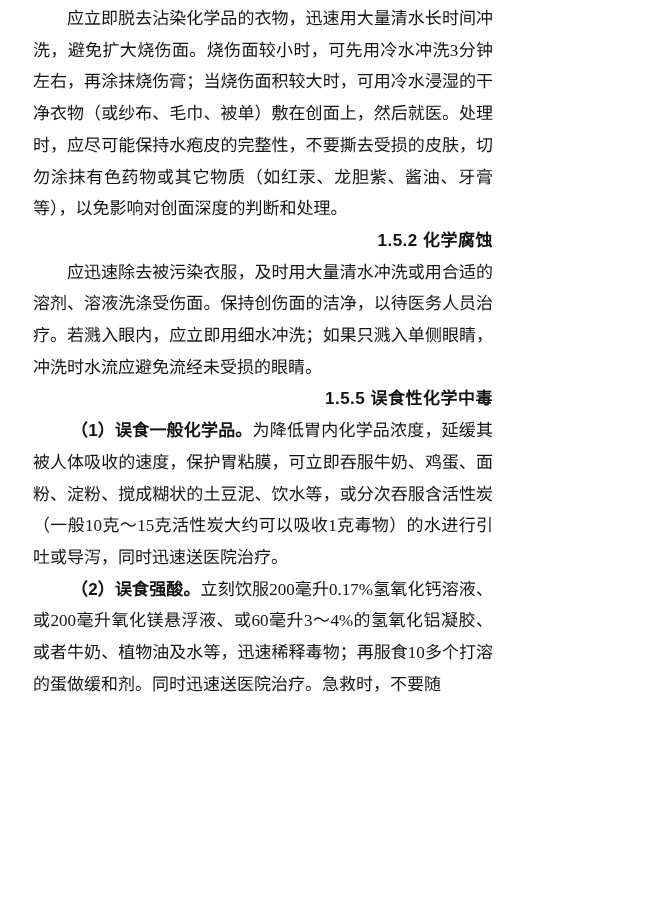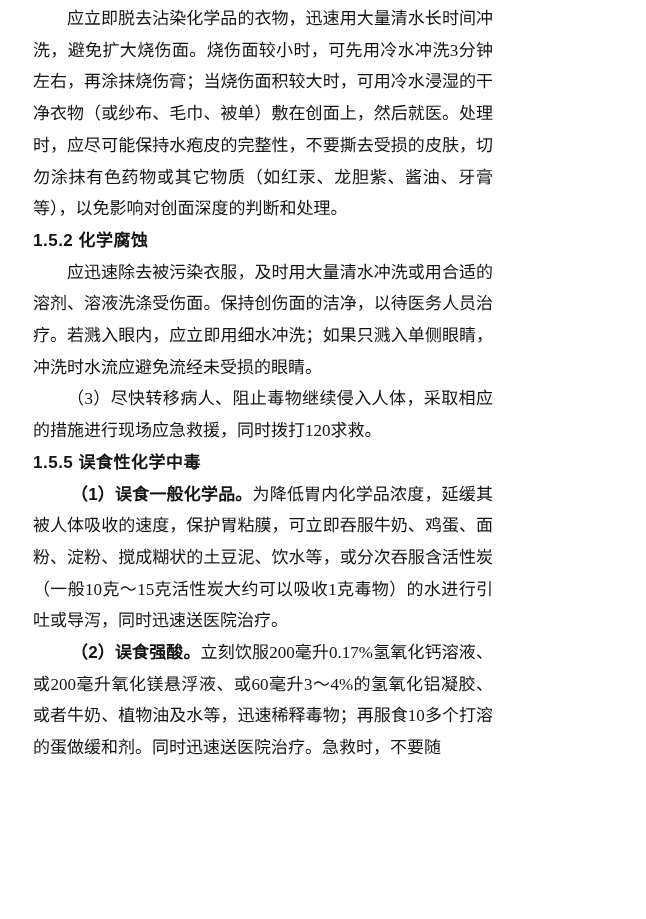--- a/index.html
+++ b/index.html
@@ -29,34 +29,33 @@
   }
   .para.indent {
     text-indent: 2em;
   }
   .heading {
     margin: 0;
     font-family: "Liberation Sans", "DejaVu Sans", sans-serif;
     font-weight: 700;
     font-size: 17px;
     letter-spacing: 0.5px;
-    text-align: left;
+    text-align: right;
   }
   .lead {
     font-family: "Liberation Sans", "DejaVu Sans", sans-serif;
     font-weight: 700;
     margin-left: 38px;
   }
 </style>
 </head>
 <body>
 
 <div class="page" style="background: rgb(255, 255, 255); color: rgb(20, 20, 20);">
   <div id="doc">
       <div class="para indent">应立即脱去沾染化学品的衣物，迅速用大量清水长时间冲洗，避免扩大烧伤面。烧伤面较小时，可先用冷水冲洗3分钟左右，再涂抹烧伤膏；当烧伤面积较大时，可用冷水浸湿的干净衣物（或纱布、毛巾、被单）敷在创面上，然后就医。处理时，应尽可能保持水疱皮的完整性，不要撕去受损的皮肤，切勿涂抹有色药物或其它物质（如红汞、龙胆紫、酱油、牙膏等），以免影响对创面深度的判断和处理。</div>
       <div class="heading">1.5.2 化学腐蚀</div>
       <div class="para indent">应迅速除去被污染衣服，及时用大量清水冲洗或用合适的溶剂、溶液洗涤受伤面。保持创伤面的洁净，以待医务人员治疗。若溅入眼内，应立即用细水冲洗；如果只溅入单侧眼睛，冲洗时水流应避免流经未受损的眼睛。</div>
-      <div class="para indent">（3）尽快转移病人、阻止毒物继续侵入人体，采取相应的措施进行现场应急救援，同时拨打120求救。</div>
       <div class="heading">1.5.5 误食性化学中毒</div>
       <div class="para"><strong class="lead">（1）误食一般化学品。</strong>为降低胃内化学品浓度，延缓其被人体吸收的速度，保护胃粘膜，可立即吞服牛奶、鸡蛋、面粉、淀粉、搅成糊状的土豆泥、饮水等，或分次吞服含活性炭（一般10克～15克活性炭大约可以吸收1克毒物）的水进行引吐或导泻，同时迅速送医院治疗。</div>
       <div class="para"><strong class="lead">（2）误食强酸。</strong>立刻饮服200毫升0.17%氢氧化钙溶液、或200毫升氧化镁悬浮液、或60毫升3～4%的氢氧化铝凝胶、或者牛奶、植物油及水等，迅速稀释毒物；再服食10多个打溶的蛋做缓和剂。同时迅速送医院治疗。急救时，不要随</div>
     </div>
 </div>
 
 </body></html>

